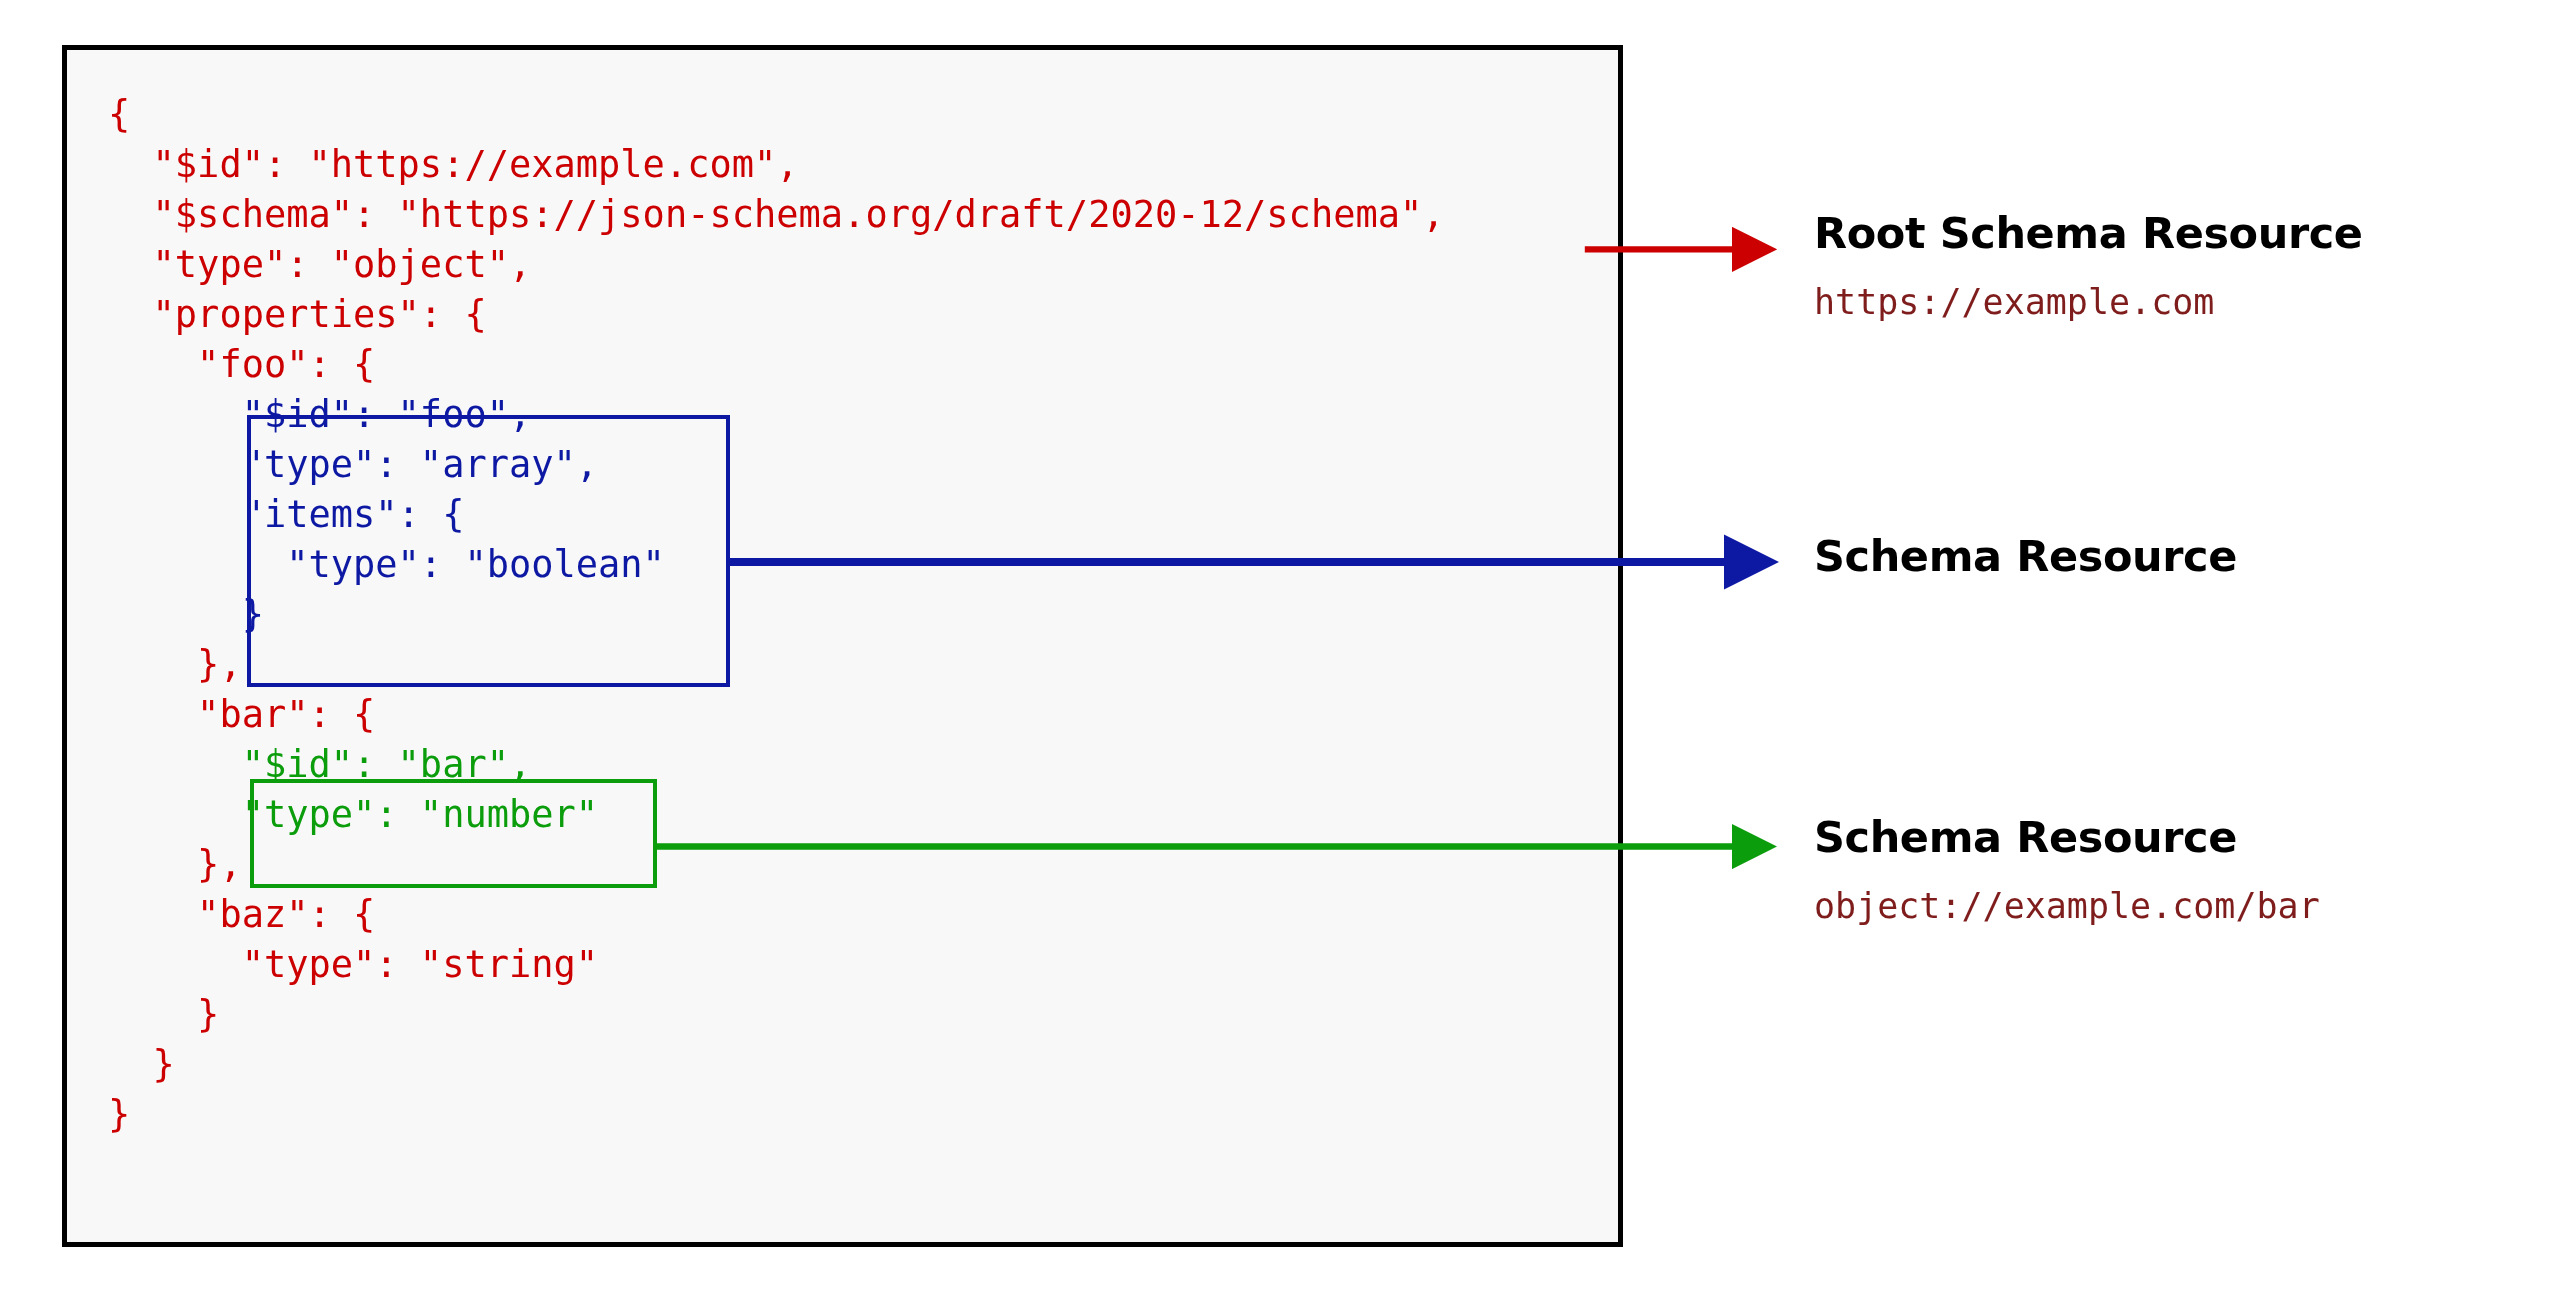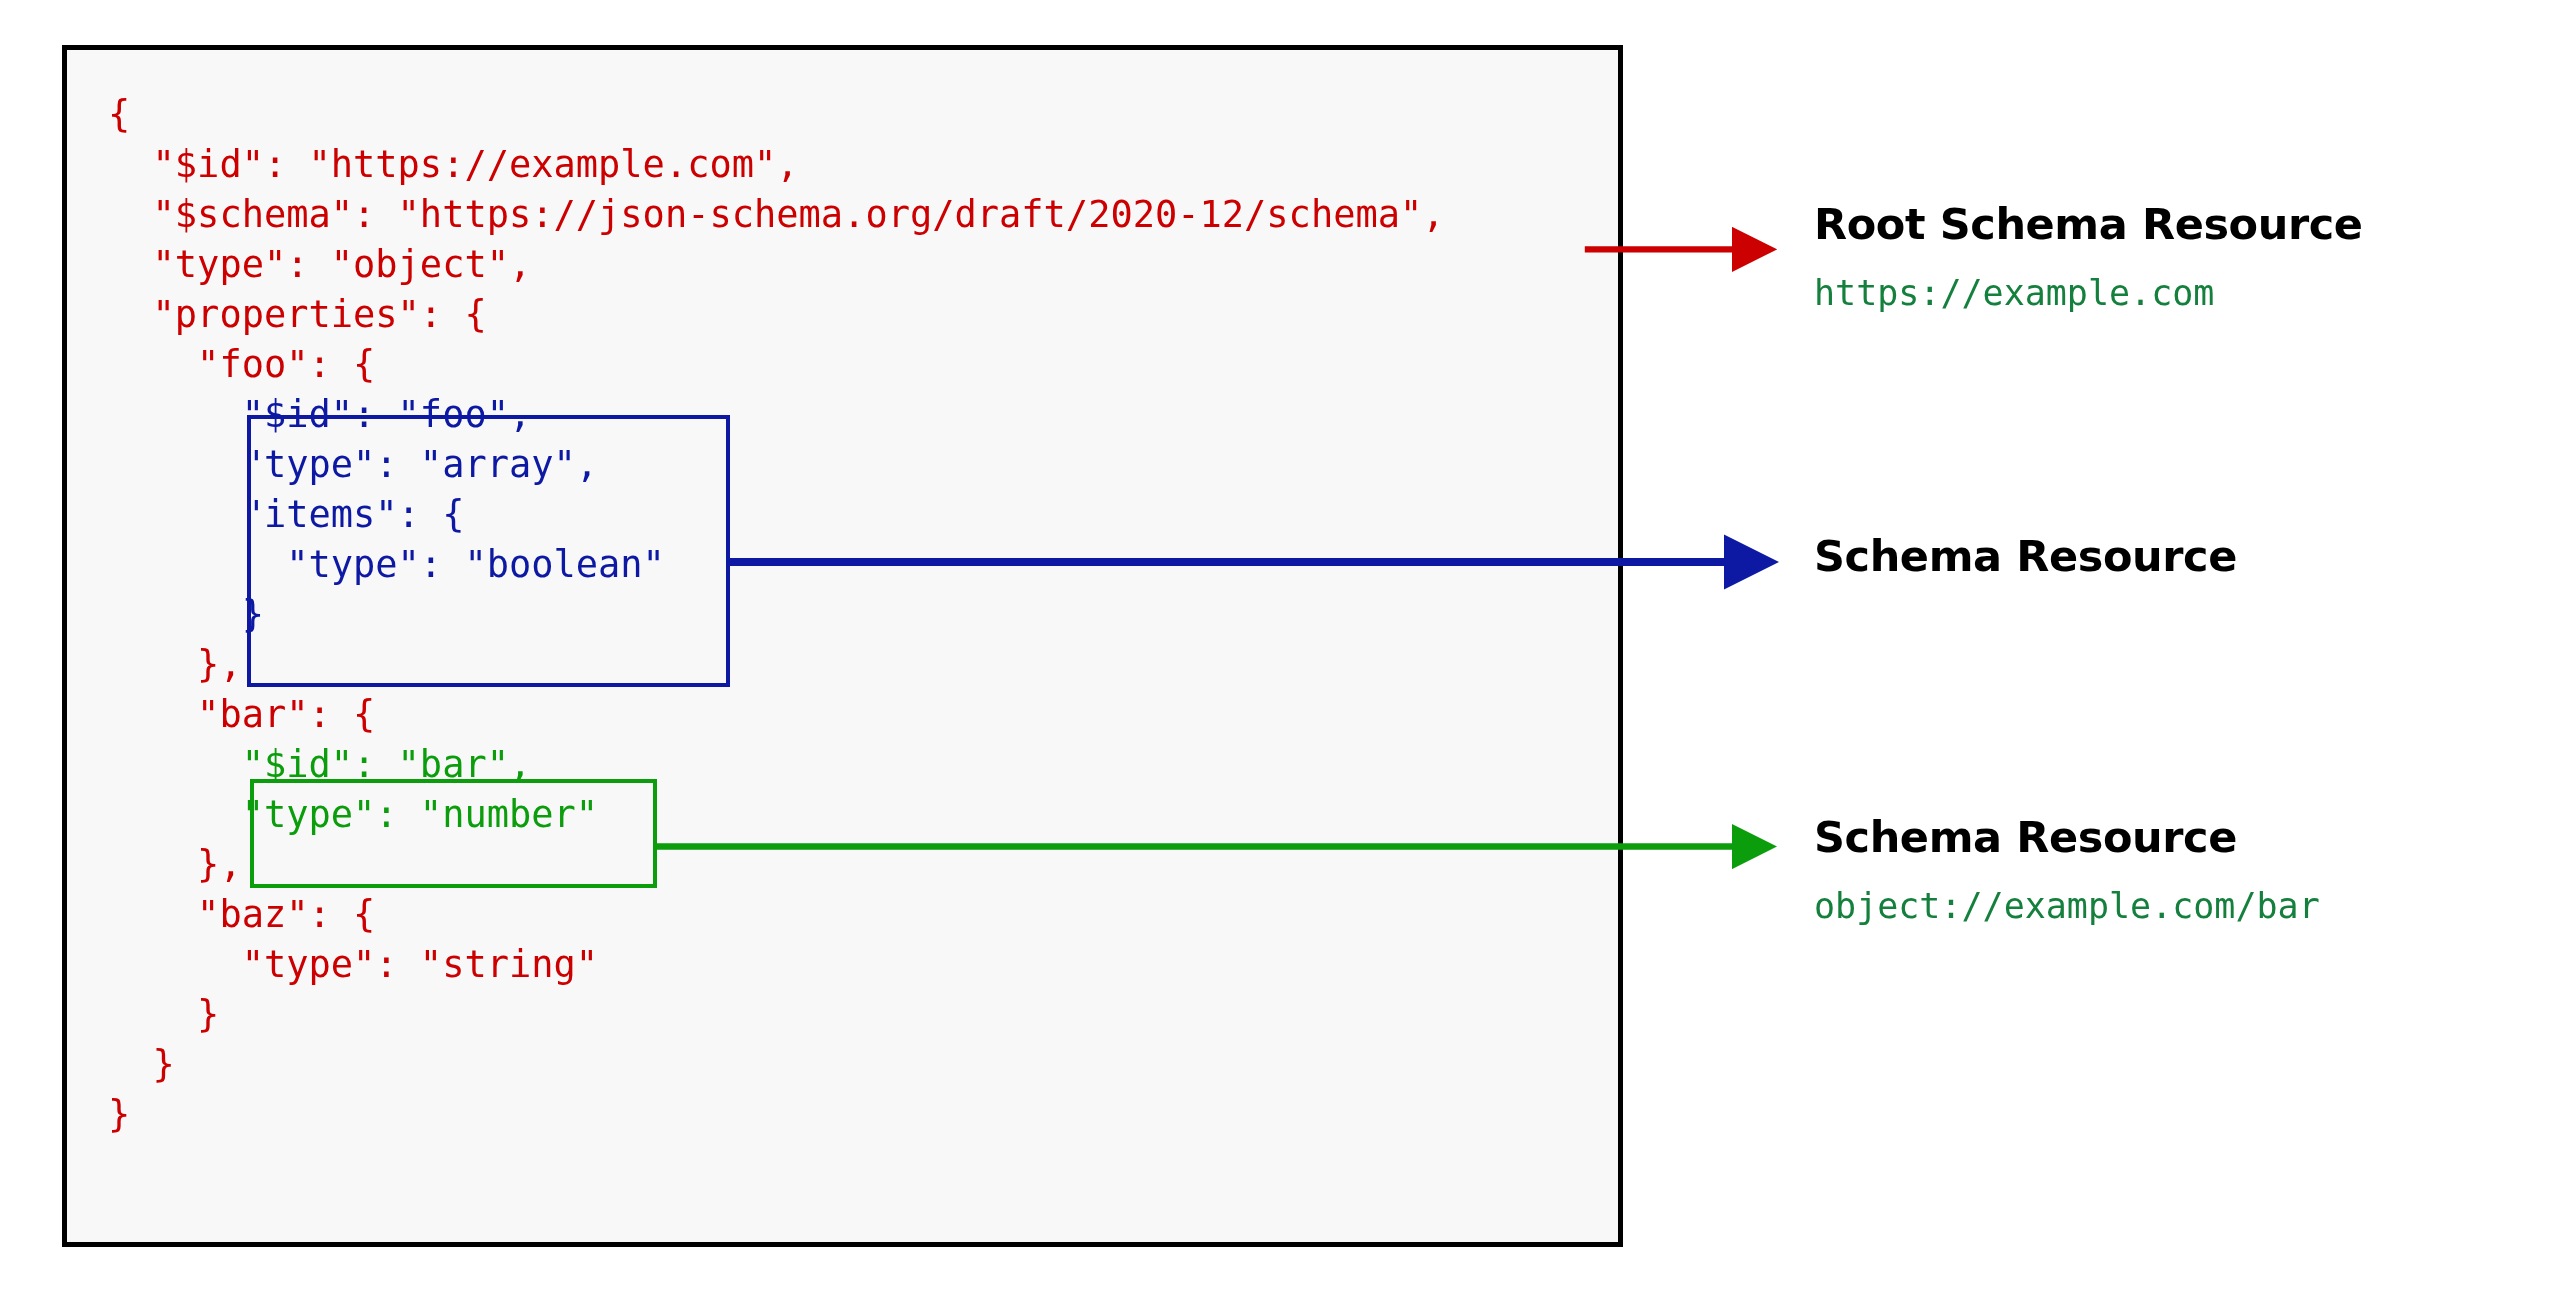--- a/index.html
+++ b/index.html
@@ -84,25 +84,25 @@
     font-size: 43px;
     line-height: 1;
     color: #000000;
     letter-spacing: -0.4px;
     white-space: nowrap;
   }
   .anno-url {
     font-family: "DejaVu Sans Mono", monospace;
     font-size: 35px;
     line-height: 1;
-    color: #15803d;
+    color: #7f1d1d;
     margin-top: 30px;
     white-space: nowrap;
   }
-  #anno-root   { left: 1814px; top: 203px;  }
+  #anno-root   { left: 1814px; top: 212px;  }
   #anno-foo    { left: 1814px; top: 535px;  }
   #anno-bar    { left: 1814px; top: 816px; }
 </style>
 </head>
 <body>
 
 <div id="stage">
 
   <div id="code-frame"></div>
 

